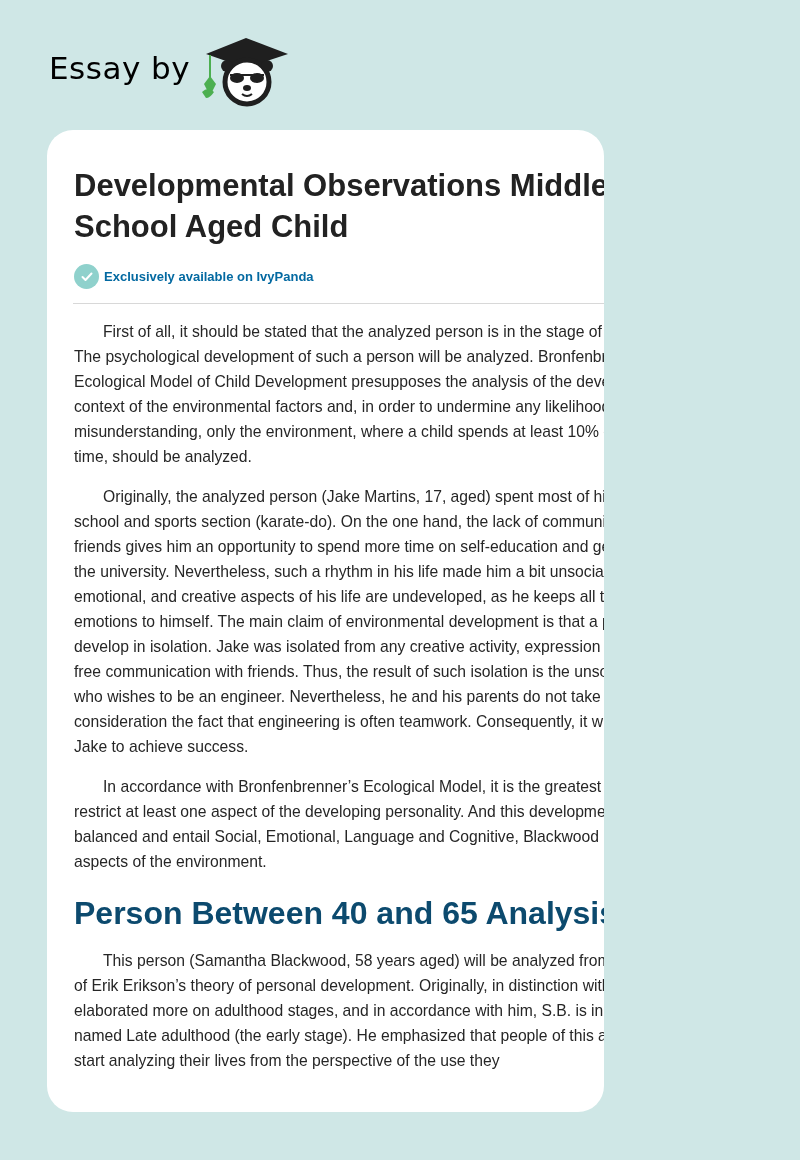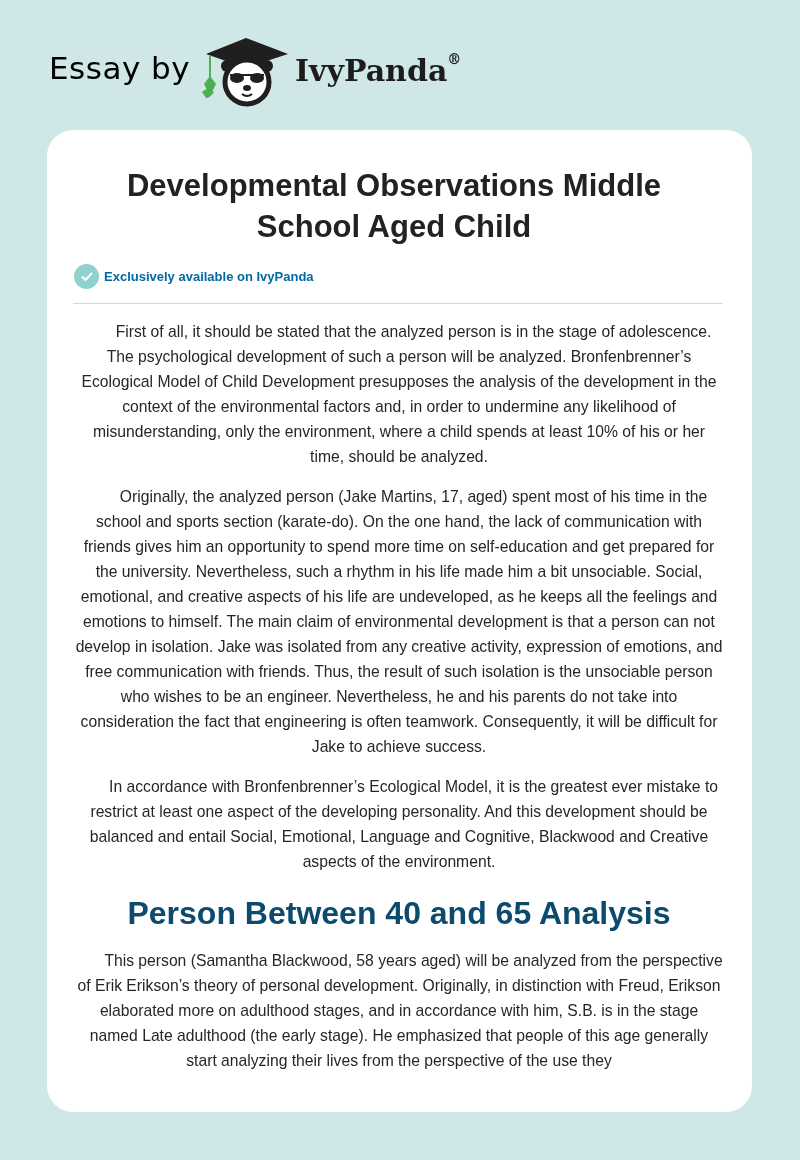--- a/index.html
+++ b/index.html
@@ -2,21 +2,21 @@
 <html><head>
 <meta charset="utf-8">
 <style>
   html, body { margin:0; padding:0; }
   body { width:800px; height:1160px; background:#cfe7e6; font-family:"Liberation Sans", sans-serif; position:relative; overflow:hidden; }
   .header { position:absolute; left:0; top:0; width:800px; height:130px; }
   .brand-prefix { position:absolute; left:49px; top:50px; font-family:"DejaVu Sans", sans-serif; font-size:31px; color:#000000; letter-spacing:0.5px; }
   .logo { position:absolute; left:200px; top:36px; width:92px; height:72px; }
   .brand-name { position:absolute; left:295px; top:53px; font-family:"DejaVu Serif", serif; font-weight:bold; font-size:30px; color:#1c1c1c; }
   .brand-name sup { font-size:14px; vertical-align:top; position:relative; top:-2px; }
-  .card { position:absolute; left:47px; top:130px; width:705px; height:982px; background:#fff; border-radius:26px; overflow:hidden;text-align:center; }
+  .card { position:absolute; left:47px; top:130px; width:557px; height:982px; background:#fff; border-radius:26px; overflow:hidden; }
   .title { position:absolute; left:27px; top:35px; width:640px; margin:0; font-size:31px; line-height:41px; font-weight:bold; color:#222; }
   .badge { position:absolute; left:27px; top:134px; display:flex; align-items:center; }
   .check { width:25px; height:25px; border-radius:50%; background:#8fd1cc; display:flex; align-items:center; justify-content:center; }
   .badge-text { margin-left:5px; font-size:13px; font-weight:bold; color:#0369a1; }
   .divider { position:absolute; left:26px; top:173px; width:650px; height:1px; background:#d8d8d8; }
   .body { position:absolute; left:27px; top:190px; width:650px; }
   .body p { margin:0 0 16px 0; font-size:15.7px; line-height:24.9px; color:#262626; text-indent:29px; }
   .body h2 { margin:22px 0 20px 0; font-size:32px; line-height:32px; font-weight:bold; color:#0c4a6e; }
 </style>
 </head>
@@ -32,21 +32,20 @@
     <path d="M2,56 Q8,50 14,56 Q10,62 6,62 Z" fill="#4caf50"></path>
     <circle cx="47" cy="46" r="22" fill="#fff" stroke="#1f1f1f" stroke-width="5"></circle>
     <circle cx="27" cy="30" r="6" fill="#1f1f1f"></circle>
     <circle cx="67" cy="30" r="6" fill="#1f1f1f"></circle>
     <ellipse cx="37" cy="42" rx="7" ry="5" fill="#1f1f1f"></ellipse>
     <ellipse cx="57" cy="42" rx="7" ry="5" fill="#1f1f1f"></ellipse>
     <line x1="30" y1="39" x2="64" y2="39" stroke="#1f1f1f" stroke-width="2"></line>
     <ellipse cx="47" cy="52" rx="4" ry="3" fill="#1f1f1f"></ellipse>
     <path d="M42,58 Q47,62 52,58" stroke="#1f1f1f" stroke-width="2" fill="none"></path>
   </svg>
-  <span class="brand-name"><span>IvyPanda</span><sup>®</sup></span>
 </div>
 
 <div class="card">
   <h1 class="title">Developmental Observations Middle School Aged Child</h1>
   <div class="badge">
     <span class="check">
       <svg width="12" height="10" viewBox="0 0 12 10">
           <path d="M1.5,5 L4.5,8 L10.5,1.5" stroke="#fff" stroke-width="2" fill="none" stroke-linecap="round" stroke-linejoin="round"></path>
         </svg>
     </span>

